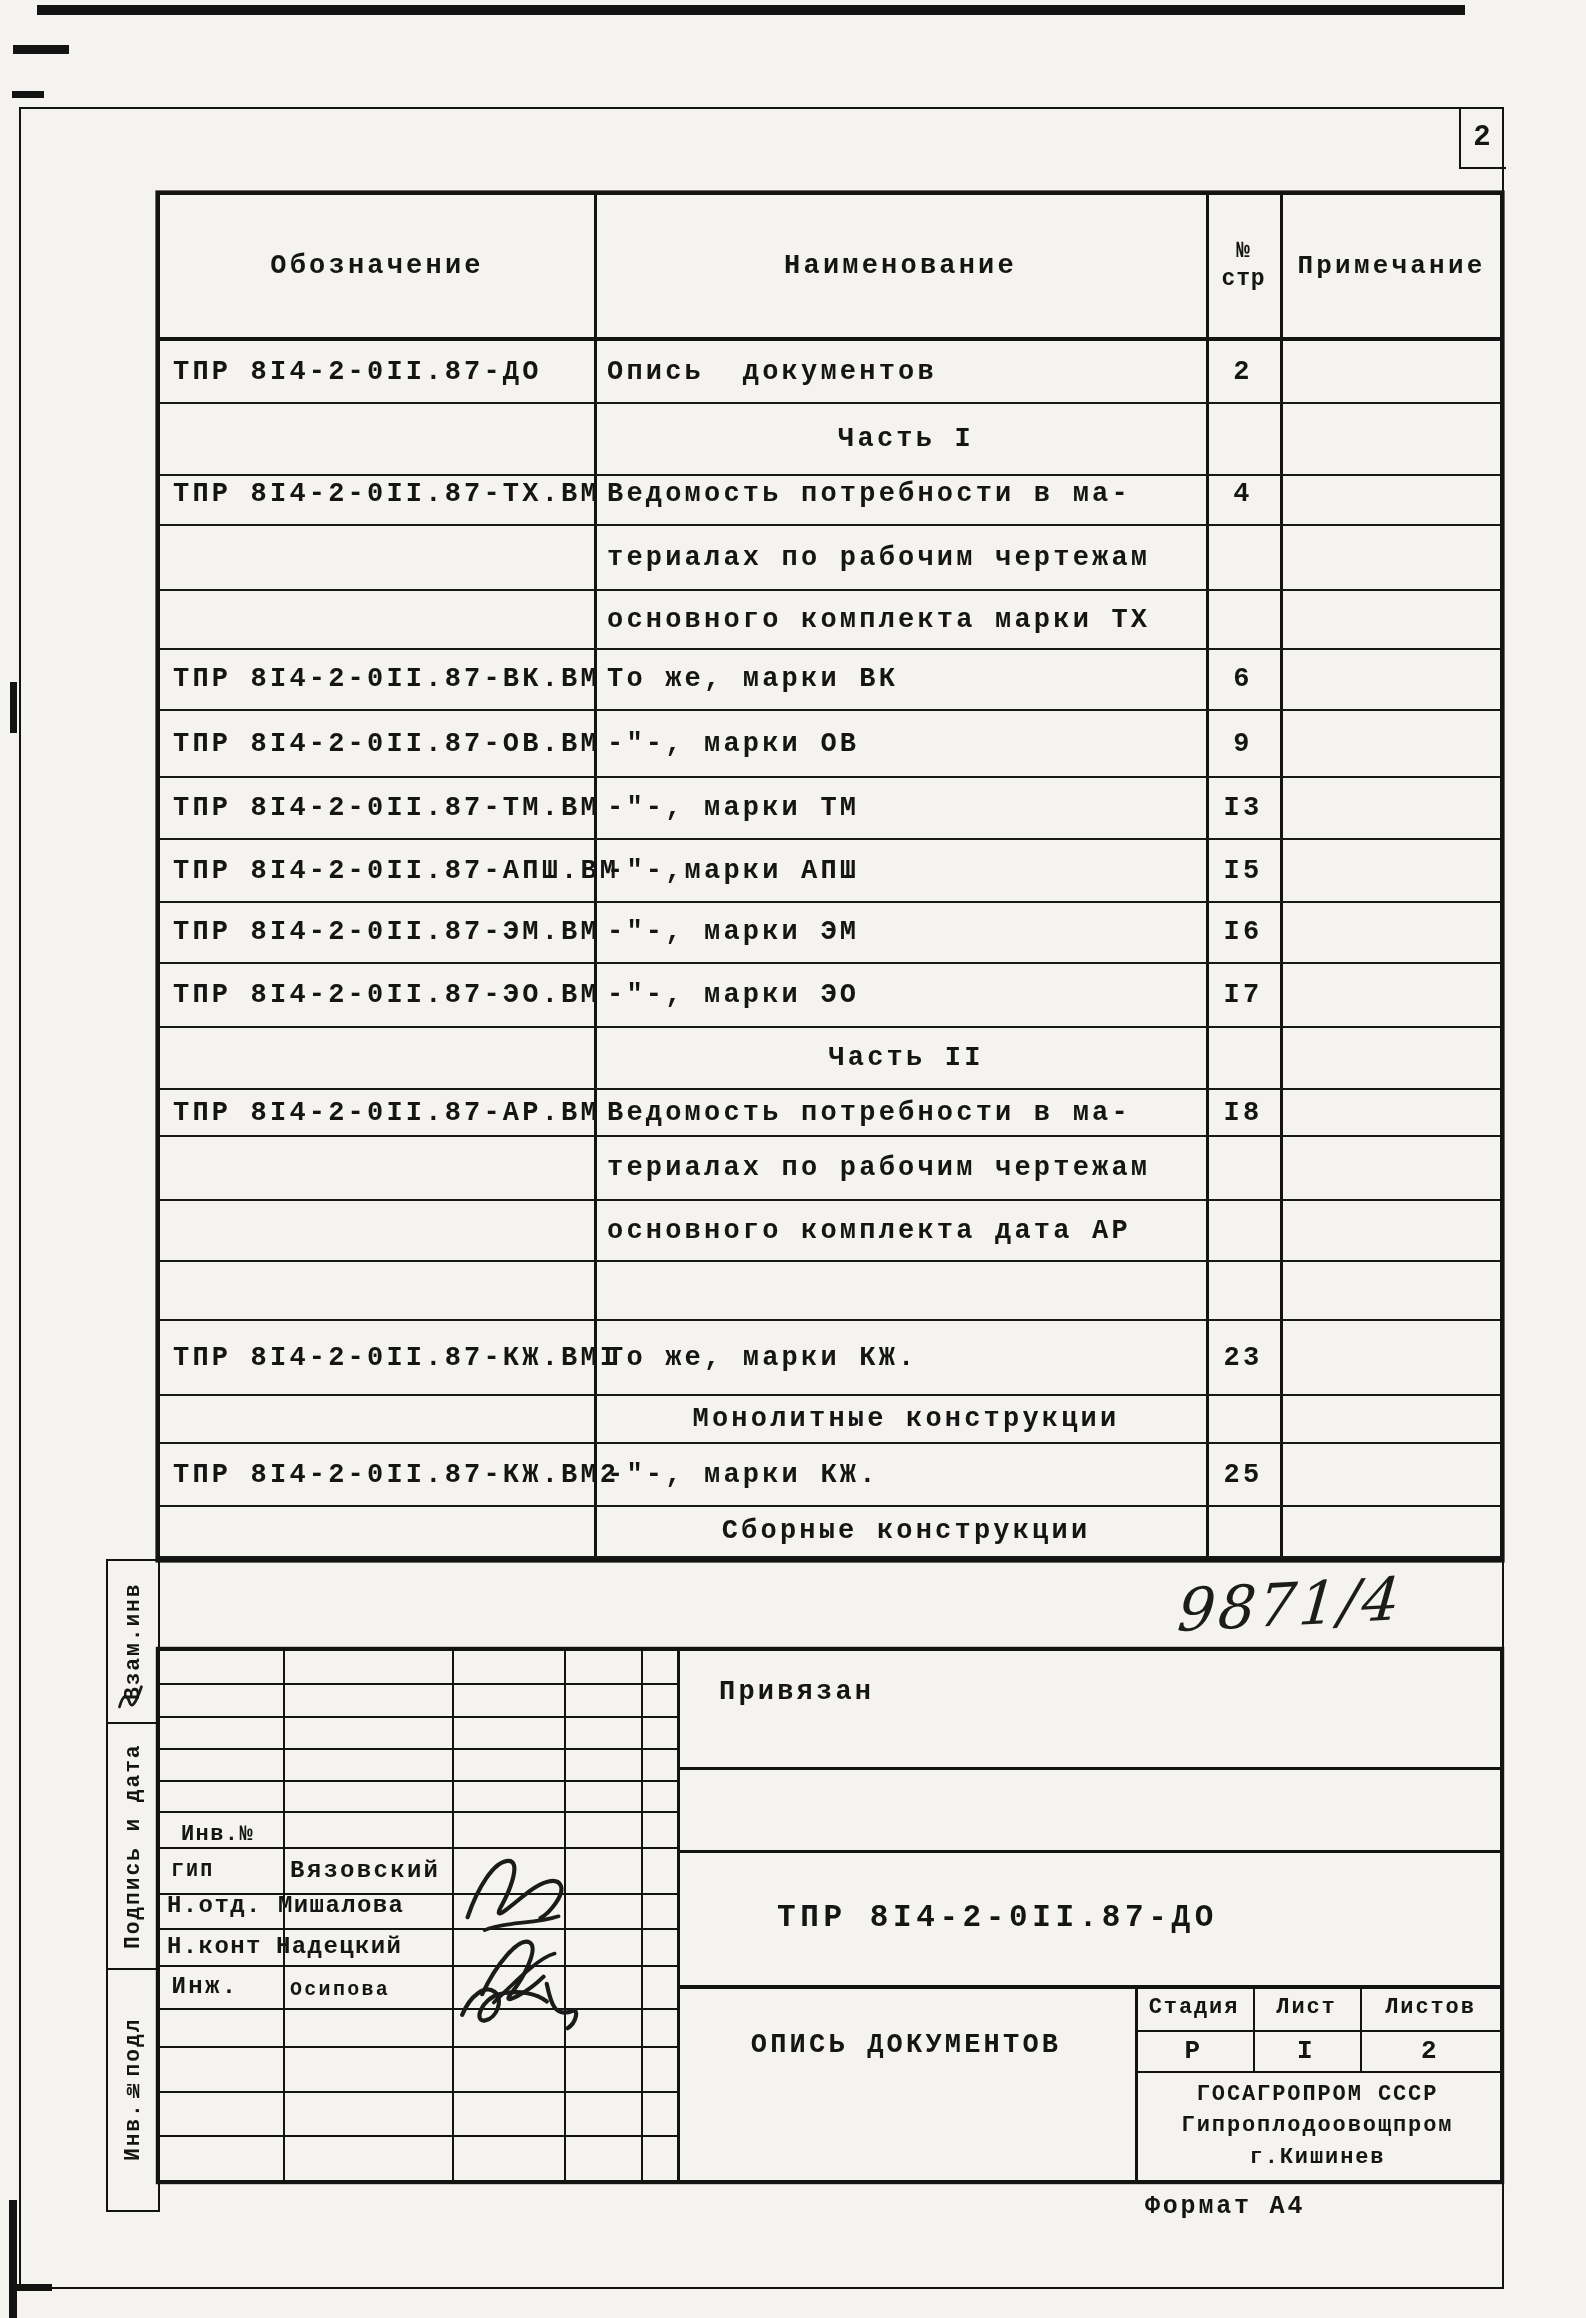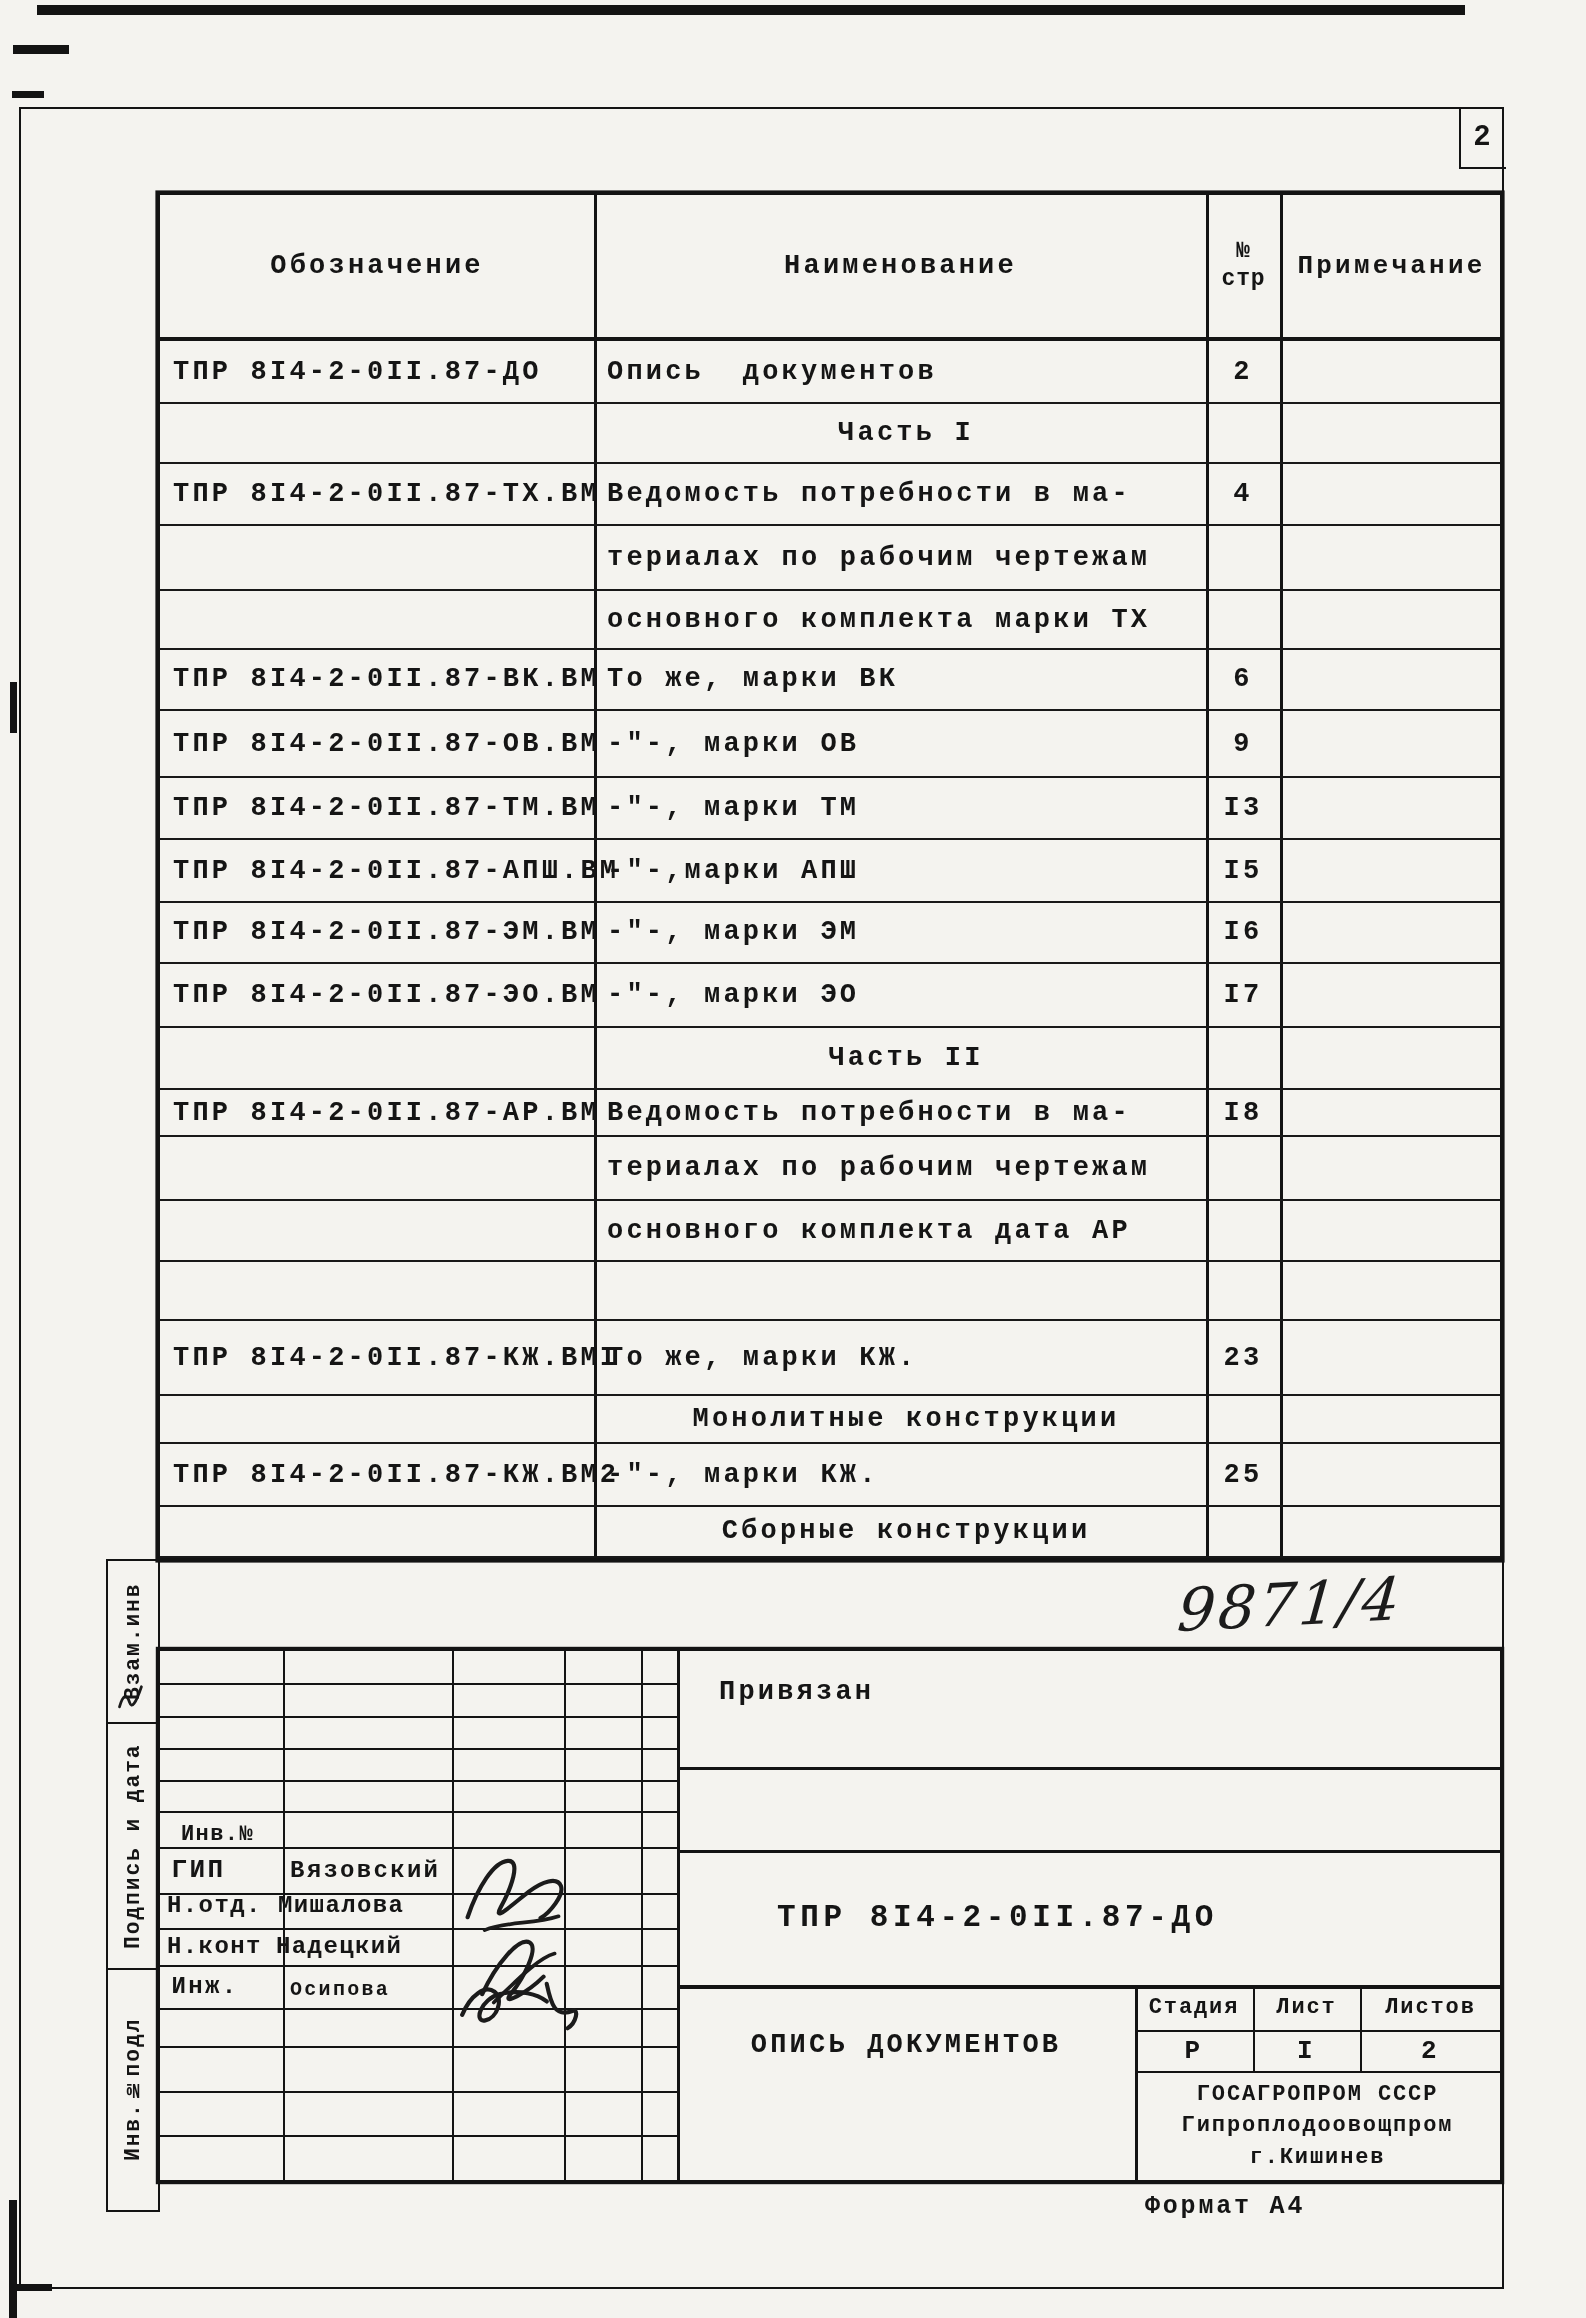--- a/index.html
+++ b/index.html
@@ -72,21 +72,21 @@
       </div>
       <div class="hcell mono" style="left:1123px;width:217px;font-size:26px;">Примечание</div>
     </div>
 
     <div id="rows-layer" class="abs" style="left:0;top:0;width:1340px;height:1363px;">
         <div class="trow" style="top: 146px; height: 63px;">
           <div class="tcell mono c-des">ТПР 8I4-2-0II.87-ДО</div>
           <div class="tcell mono c-name">Опись  документов</div>
           <div class="tcell mono c-page">2</div>
         </div>
-        <div class="trow" style="top: 209px; height: 60px; padding-left: 7px;">
+        <div class="trow" style="top: 209px; height: 72px; padding-left: 7px;">
           <div class="tcell mono c-des"></div>
           <div class="tcell mono c-name center">Часть I</div>
           <div class="tcell mono c-page"></div>
         </div>
         <div class="trow" style="top: 269px; height: 62px; padding-left: 40px;">
           <div class="tcell mono c-des">ТПР 8I4-2-0II.87-ТХ.ВМ</div>
           <div class="tcell mono c-name">Ведомость потребности в ма-</div>
           <div class="tcell mono c-page">4</div>
         </div>
         <div class="trow" style="top: 331px; height: 65px;">
@@ -216,21 +216,21 @@
         <div class="hline" style="left: 0px; top: 484px; width: 517px; height: 2.3px;"></div>
         <div class="hline" style="left: 517px; top: 116px; width: 823px; height: 2.8px;"></div>
         <div class="hline" style="left: 517px; top: 199px; width: 823px; height: 2.8px;"></div>
         <div class="hline" style="left: 517px; top: 334px; width: 823px; height: 3.7px;"></div>
         <div class="hline" style="left: 975px; top: 379px; width: 365px; height: 2.3px;"></div>
         <div class="hline" style="left: 975px; top: 420px; width: 365px; height: 2.3px;"></div>
       </div>
 
     <div class="tb-text mono" style="left:21px;top:160px;height:46px;display:flex;align-items:center;font-size:22px;letter-spacing:1.4px;">Инв.№</div>
 
-    <div class="tb-text mono" style="left:11.6px;top:196px;height:46px;display:flex;align-items:center;font-size:26px;letter-spacing:2.3px;">ГИП</div>
+    <div class="tb-text mono" style="left:11.6px;top:196px;height:46px;display:flex;align-items:center;font-size:20px;letter-spacing:2.3px;">ГИП</div>
     <div class="tb-text mono" style="left:130px;top:196px;height:46px;display:flex;align-items:center;font-size:24px;letter-spacing:2.3px;">Вязовский</div>
 
     <div class="tb-text mono" style="left:7px;top:232px;height:45px;display:flex;align-items:center;font-size:24px;letter-spacing:1.4px;">Н.отд.</div>
     <div class="tb-text mono" style="left:118px;top:232px;height:45px;display:flex;align-items:center;font-size:24px;letter-spacing:1.4px;">Мишалова</div>
 
     <div class="tb-text mono" style="left:7px;top:277px;height:37px;display:flex;align-items:center;font-size:24px;letter-spacing:1.4px;">Н.конт</div>
     <div class="tb-text mono" style="left:116px;top:277px;height:37px;display:flex;align-items:center;font-size:24px;letter-spacing:1.4px;">Надецкий</div>
 
     <div class="tb-text mono" style="left:11.6px;top:314px;height:43px;display:flex;align-items:center;font-size:24px;letter-spacing:2.3px;">Инж.</div>
     <div class="tb-text mono" style="left:130px;top:314px;height:49px;display:flex;align-items:center;font-size:20px;letter-spacing:2.3px;">Осипова</div>

